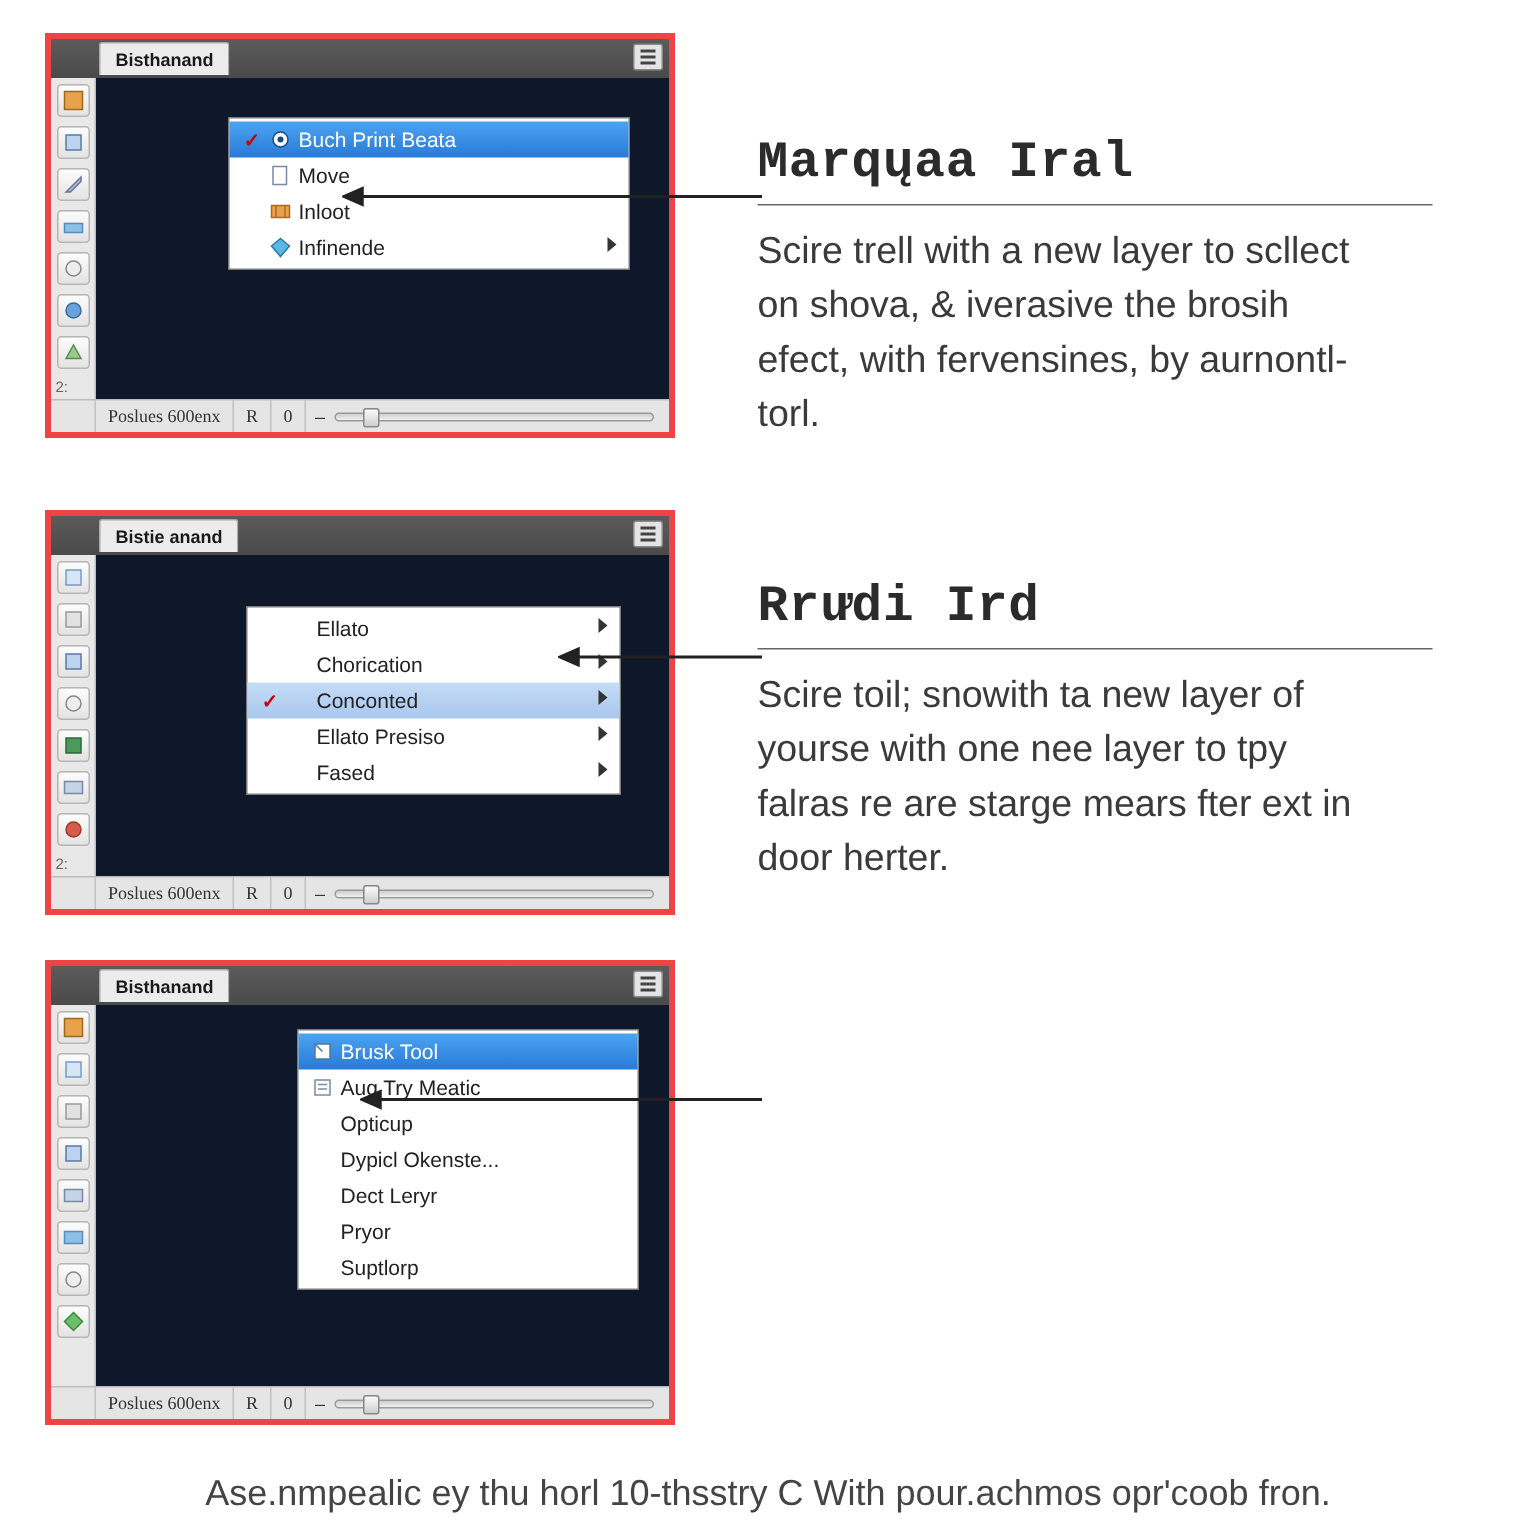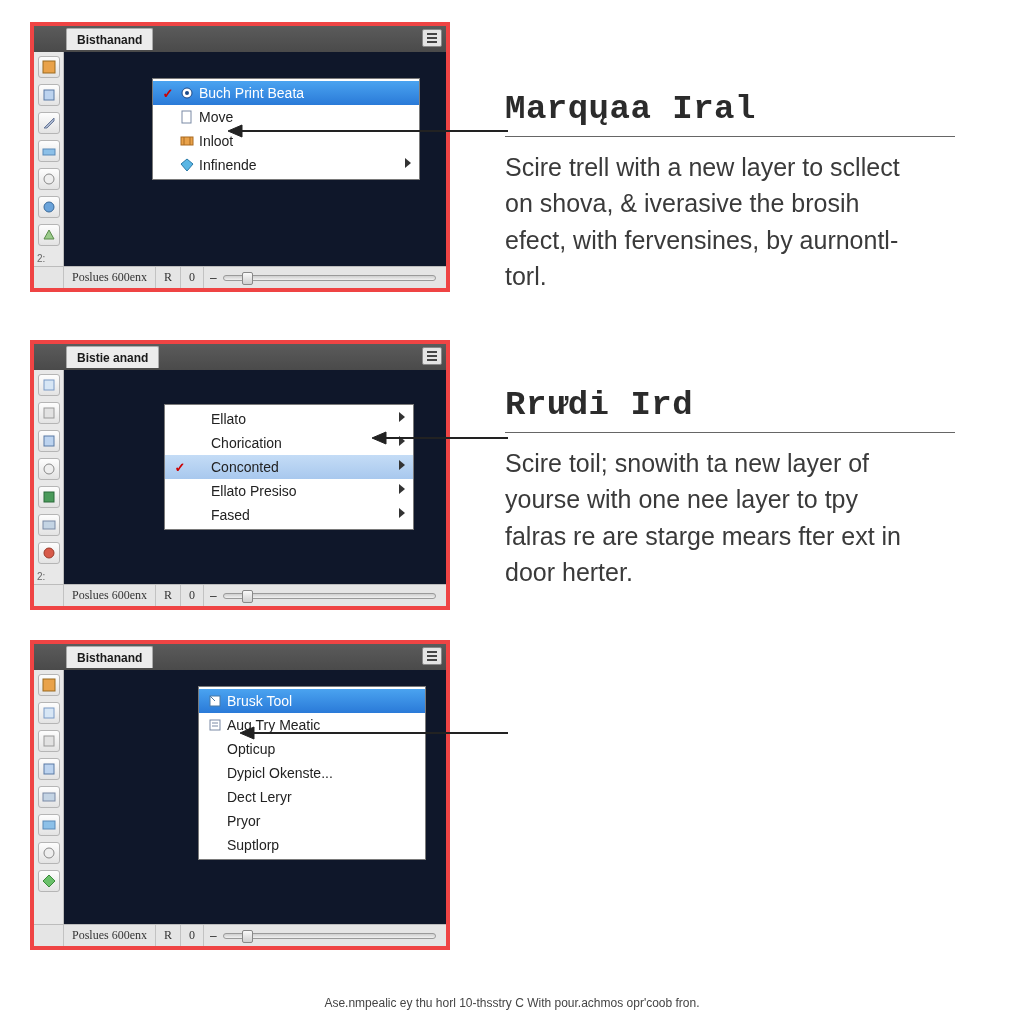--- a/index.html
+++ b/index.html
@@ -193,21 +193,21 @@
 }
 
 
 .arrow { position: absolute; stroke: #222; fill: #222; }
 
 .footnote {
   position: absolute;
   left: 0; right: 0;
   bottom: 14px;
   text-align: center;
-  font-size: 12px;
+  font-size: 24px;
   color: #444;
 }
 
 .corner-num {
   position: absolute;
   left: 3px;
   bottom: 24px;
   font-size: 10px;
   color: #666;
 }

